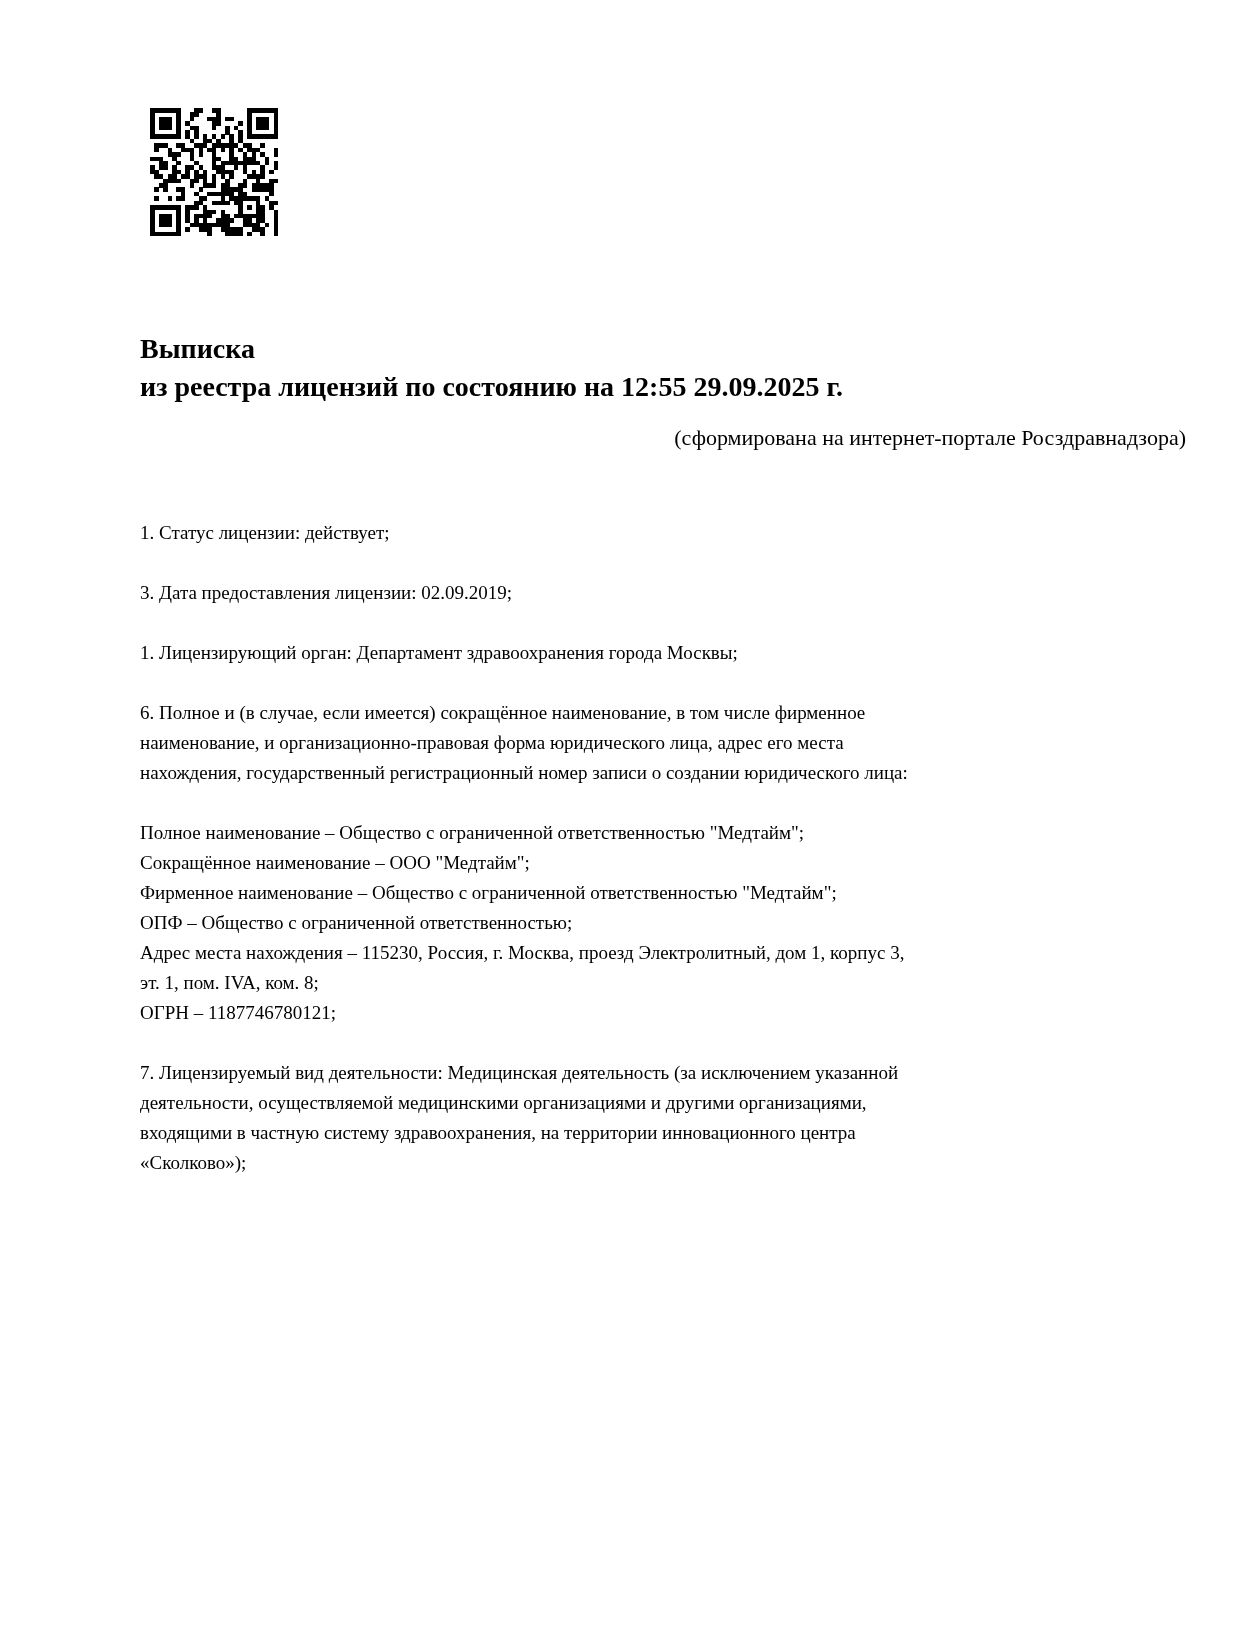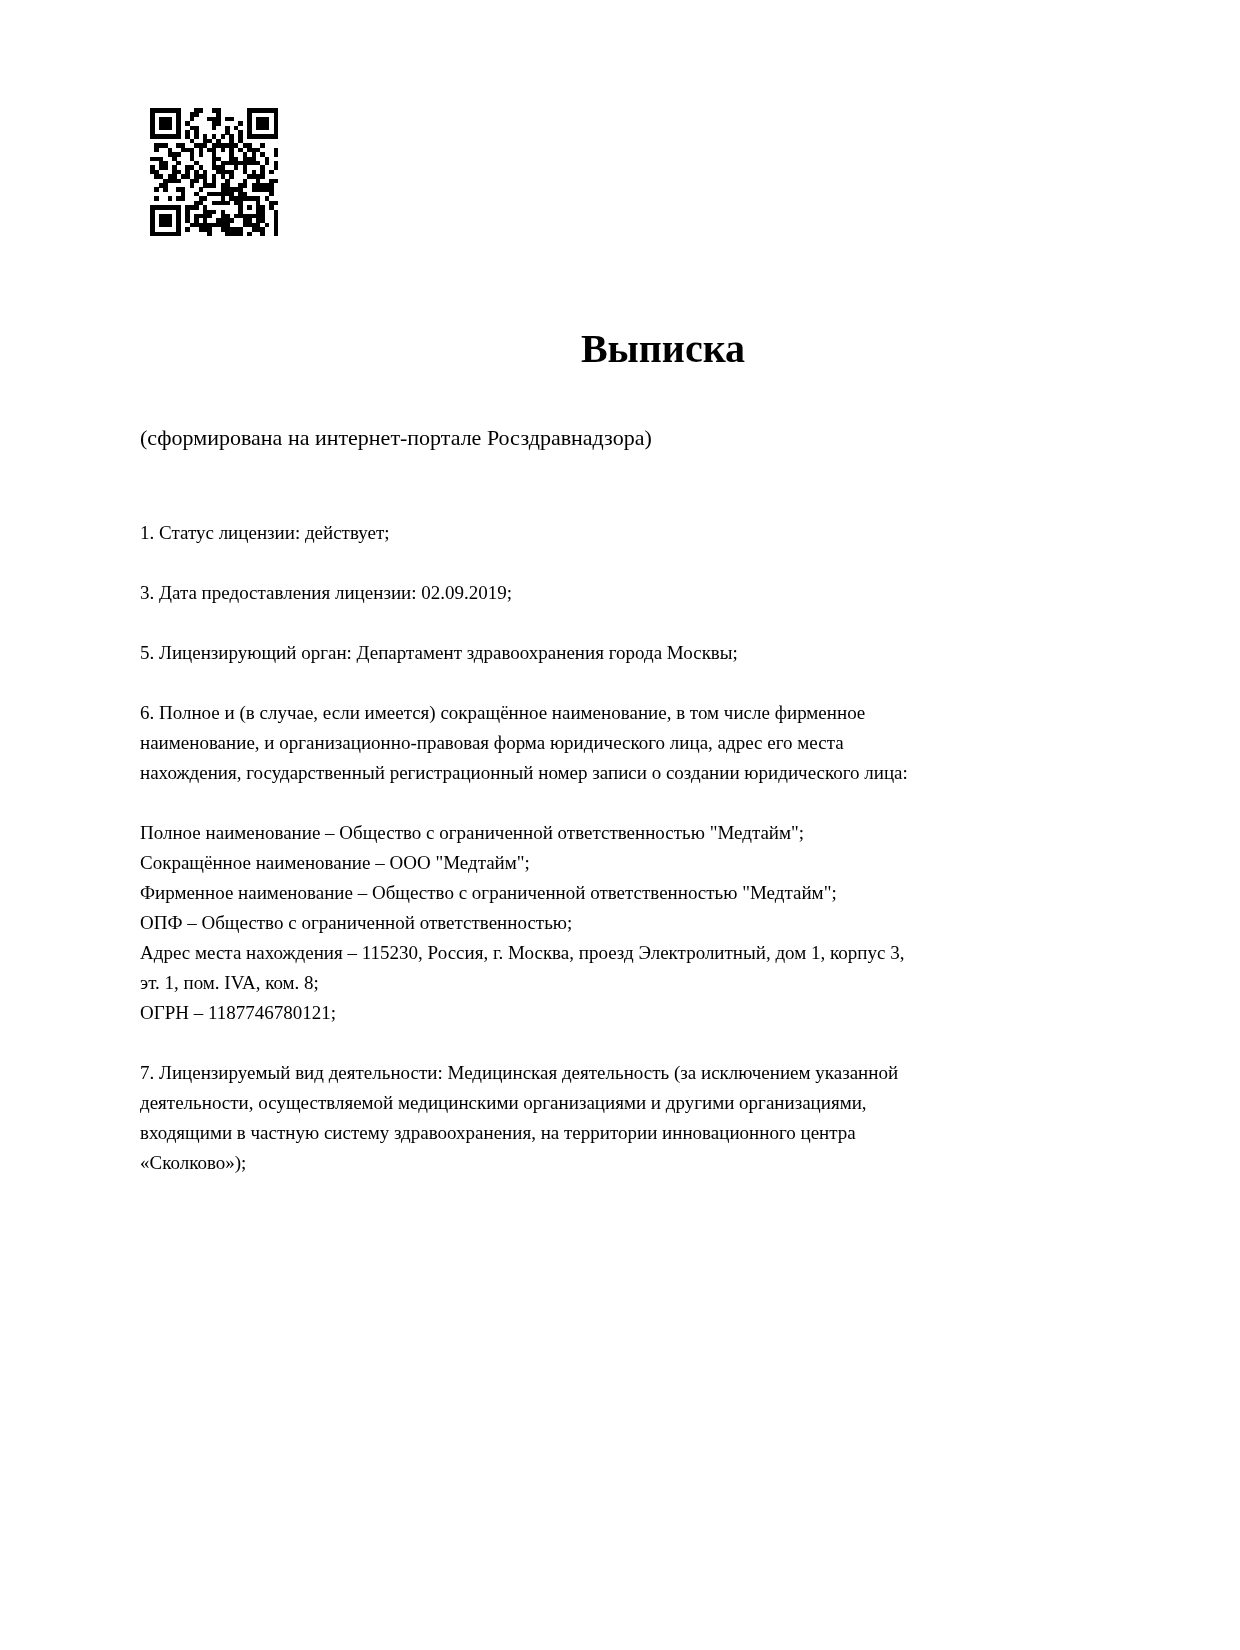--- a/index.html
+++ b/index.html
@@ -22,32 +22,32 @@
     top: 108px;
     width: 128px;
     height: 128px;
   }
   .qr svg { display: block; width: 128px; height: 128px; }
   .title-block {
     position: absolute;
     left: 140px;
     top: 330px;
     width: 1046px;
-    text-align: center;
+    text-align: left;
     font-weight: bold;
-    font-size: 40px;
+    font-size: 28px;
     line-height: 38px;
     white-space: nowrap;
   }
   .subtitle {
     position: absolute;
     left: 140px;
     top: 424px;
     width: 1046px;
-    text-align: left;
+    text-align: right;
     font-size: 22px;
     line-height: 28px;
   }
   .content {
     position: absolute;
     left: 140px;
     top: 518px;
     width: 1090px;
     font-size: 19px;
     line-height: 30px;
@@ -480,28 +480,29 @@
           <rect x="20" y="28" width="1.02" height="1.02"></rect>
           <rect x="22" y="28" width="1.02" height="1.02"></rect>
           <rect x="25" y="28" width="1.02" height="1.02"></rect>
           <rect x="28" y="28" width="1.02" height="1.02"></rect>
         </g>
       </svg>
     </div>
 
   <div class="title-block">
     <div>Выписка</div>
+    <div>из реестра лицензий по состоянию на 12:55 29.09.2025 г.</div>
   </div>
 
   <div class="subtitle">(сформирована на интернет-портале Росздравнадзора)</div>
 
   <div class="content">
     <div class="para">1. Статус лицензии: действует;</div>
     <div class="para">3. Дата предоставления лицензии: 02.09.2019;</div>
-    <div class="para">5. Лицензирующий орган: Департамент здравоохранения города Москвы;</div>
+    <div class="para">1. Лицензирующий орган: Департамент здравоохранения города Москвы;</div>
     <div class="para">6. Полное и (в случае, если имеется) сокращённое наименование, в том числе фирменное
 наименование, и организационно-правовая форма юридического лица, адрес его места
 нахождения, государственный регистрационный номер записи о создании юридического лица:</div>
     <div class="para">Полное наименование – Общество с ограниченной ответственностью "Медтайм";
 Сокращённое наименование – ООО "Медтайм";
 Фирменное наименование – Общество с ограниченной ответственностью "Медтайм";
 ОПФ – Общество с ограниченной ответственностью;
 Адрес места нахождения – 115230, Россия, г. Москва, проезд Электролитный, дом 1, корпус 3,
 эт. 1, пом. IVA, ком. 8;
 ОГРН – 1187746780121;</div>

